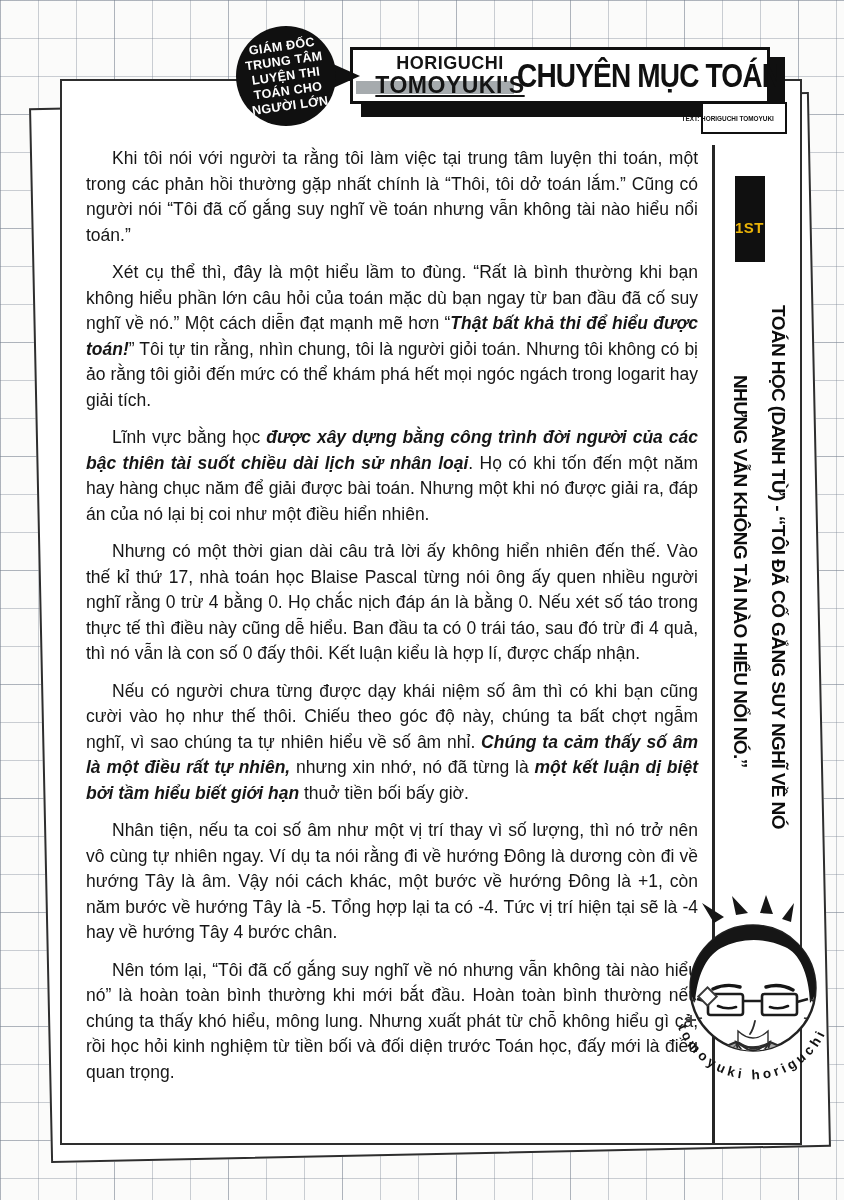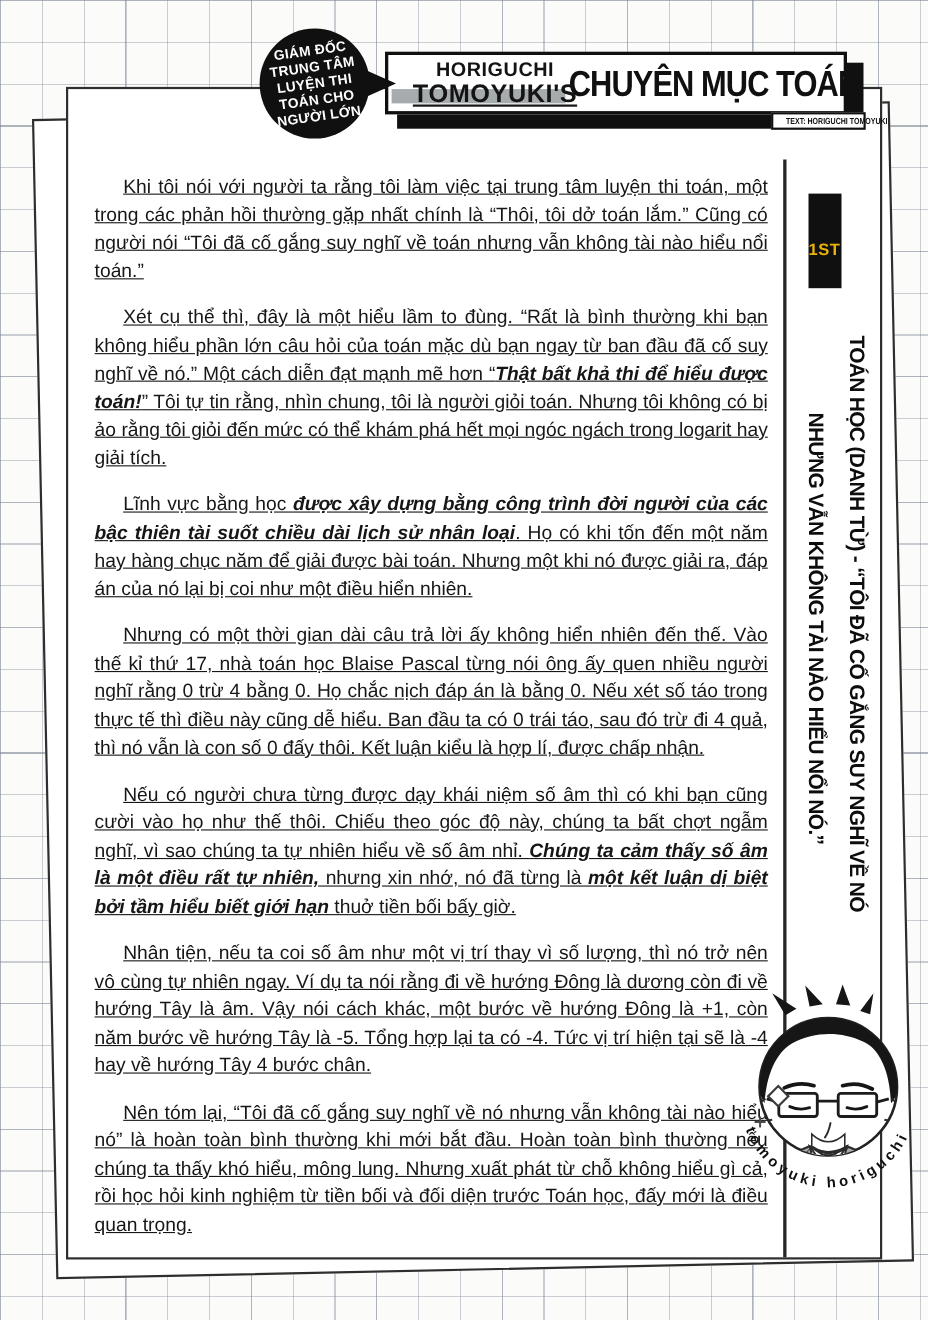--- a/index.html
+++ b/index.html
@@ -20,36 +20,36 @@
   .badge-text{position:absolute;inset:0;display:flex;flex-direction:column;justify-content:center;align-items:center;
     transform:rotate(-8deg);color:#fff;font-weight:700;font-size:12.5px;line-height:15px;letter-spacing:.3px;white-space:nowrap;}
   .title-shadow{position:absolute;left:361px;top:57px;width:424px;height:60px;background:#101010;z-index:3;}
   .title-box{position:absolute;left:350px;top:47px;width:420px;height:57px;background:#fff;border:3px solid #101010;z-index:4;box-sizing:border-box;}
   .title-gray{position:absolute;left:3px;top:31px;width:158px;height:13px;background:#a6abae;}
   .author{position:absolute;left:16px;top:2px;width:162px;text-align:center;font-weight:800;color:#141414;z-index:2;}
   .author .a1{font-size:18px;line-height:22px;letter-spacing:.5px;}
   .author .a2{font-size:23px;line-height:23px;letter-spacing:.5px;text-decoration:underline;}
   .col-title{position:absolute;left:164px;top:2px;width:252px;font-size:33px;font-weight:800;color:#101010;
     letter-spacing:-1px;transform:scaleX(.85);transform-origin:left;white-space:nowrap;line-height:48px;}
-  .credit-box{position:absolute;left:701px;top:102px;width:86px;height:16px;background:#fff;border:2px solid #101010;z-index:5;
-    box-sizing:border-box;display:flex;align-items:center;justify-content:flex-start;}
+  .credit-box{position:absolute;left:701px;top:102px;width:86px;height:32px;background:#fff;border:2px solid #101010;z-index:5;
+    box-sizing:border-box;display:flex;align-items:center;justify-content:flex-end;}
   .credit-box span{font-size:8px;font-weight:700;white-space:nowrap;transform:scaleX(.8);letter-spacing:0;color:#101010;}
 
   
   .rule-vert{position:absolute;left:712px;top:145px;width:3px;height:998px;background:#262626;z-index:2;}
   .issue-box{position:absolute;left:735px;top:176px;width:30px;height:86px;background:#101010;color:#eab308;z-index:3;
     display:flex;align-items:flex-end;justify-content:flex-start;font-weight:700;font-size:15px;letter-spacing:.5px;padding-bottom:26px;box-sizing:border-box;}
   .headline{position:absolute;left:797px;top:305px;width:578px;transform:rotate(90deg);transform-origin:top left;
     font-weight:800;font-size:19px;line-height:38px;letter-spacing:-.6px;white-space:nowrap;color:#0d0d0d;z-index:3;}
   .headline .l2{text-indent:70px;}
 
   
   .article{position:absolute;left:86px;top:140px;width:612px;z-index:2;font-size:17.5px;line-height:25.5px;
     color:#161616;text-align:justify;}
-  .article p{margin:17px 0 12px;text-indent:26px;text-decoration:underline;}
+  .article p{margin:6px 0 12px;text-indent:26px;}
   .article .em{font-weight:700;font-style:italic;}
 
   
   .portrait{position:absolute;left:658px;top:893px;z-index:7;}
 </style>
 </head>
 <body>
 
 <div id="page">
 

